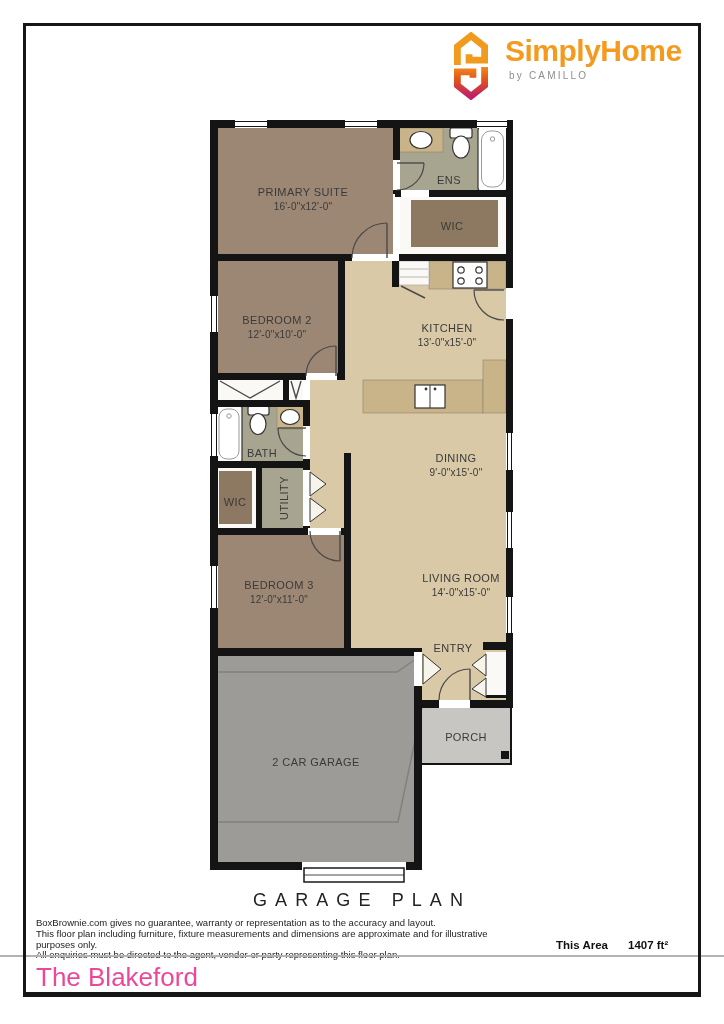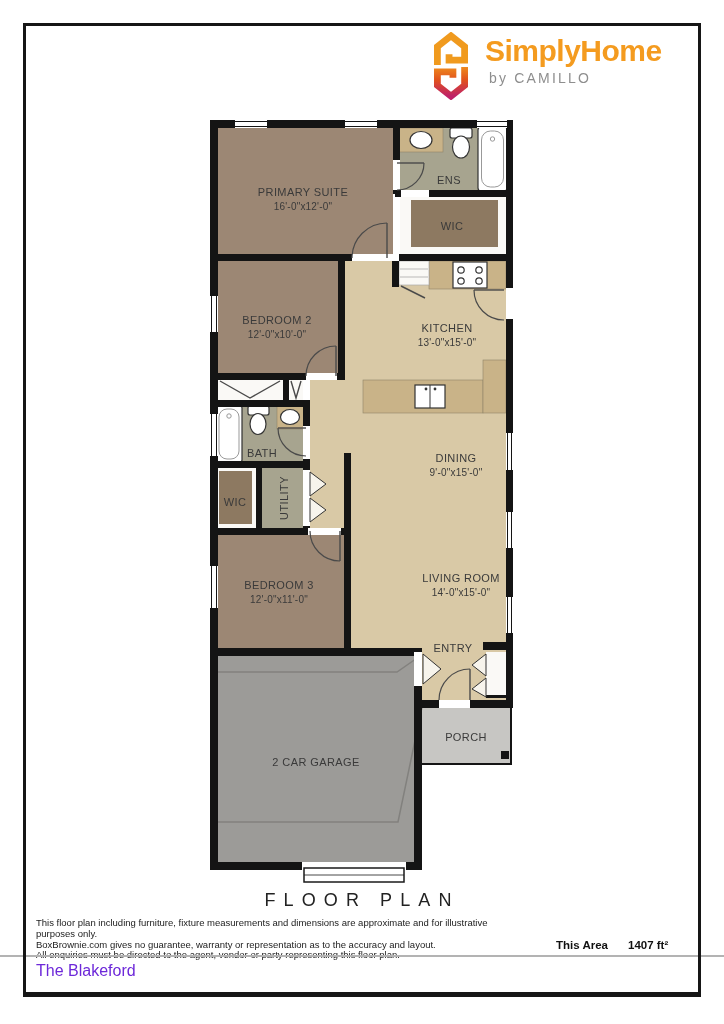--- a/index.html
+++ b/index.html
@@ -9,25 +9,25 @@
   }
   .abs{position:absolute;}
   
   #outer-frame{
     left:23px;top:23px;width:678px;height:974px;box-sizing:border-box;
     border:3px solid #161616;border-bottom-width:5px;background:transparent;
     z-index:6;pointer-events:none;
   }
   #footer-grayline{left:0;top:955px;width:724px;height:2px;background:#b3b3b3;z-index:5;}
   
-  #logo{left:428px;top:30px;width:270px;height:72px;z-index:4;}
+  #logo{left:448px;top:30px;width:270px;height:72px;z-index:4;}
   #logo-icon{position:absolute;left:0;top:2px;}
   #logo-text{position:absolute;left:57px;top:6px;}
   #brand-name{font-size:30px;font-weight:bold;color:#F49B1F;letter-spacing:-0.5px;line-height:1;}
-  #brand-byline{font-size:14px;color:#8e8e8e;letter-spacing:2.2px;margin-top:4px;margin-left:4px;font-weight:500;}
+  #brand-byline{font-size:10px;color:#8e8e8e;letter-spacing:2.2px;margin-top:4px;margin-left:4px;font-weight:500;}
   
   #plan-svg{left:0;top:0;z-index:2;}
   .floor-bed{fill:#9c8774;}
   .floor-open{fill:#d9c9a6;}
   .floor-wet{fill:#a7a48f;}
   .floor-white{fill:#faf9f6;}
   .rug{fill:#8d7961;}
   .counter{fill:#c9b388;stroke:#8f8468;stroke-width:0.6;}
   .floor-garage{fill:#9c9b98;}
   .floor-porch{fill:#c7c6c3;stroke:#141414;stroke-width:2;}
@@ -42,21 +42,21 @@
   .bifold{fill:#f7f4ec;stroke:#333333;stroke-width:1;}
   .apron{fill:none;stroke:#82817e;stroke-width:1.5;}
   .room-name{font-family:"Liberation Sans",sans-serif;font-size:11px;fill:#3a3a3a;letter-spacing:0.4px;text-anchor:middle;}
   .room-dims{font-family:"Liberation Sans",sans-serif;font-size:10px;fill:#3a3a3a;letter-spacing:0.2px;text-anchor:middle;}
   
   #floorplan-heading{left:0;top:890px;width:724px;text-align:center;font-size:18px;
     letter-spacing:0.45em;color:#222;font-weight:500;z-index:4;}
   #disclaimer{left:36px;top:918px;width:480px;font-size:9.5px;line-height:10.8px;color:#222;z-index:4;}
   #total-area-label{left:556px;top:939px;width:80px;font-size:11.5px;font-weight:bold;color:#111;z-index:4;}
   #total-area-value{left:628px;top:939px;width:68px;font-size:11.5px;font-weight:bold;color:#111;z-index:4;}
-  #plan-title{left:36px;top:962px;width:600px;font-size:16px;color:#6d28d9;z-index:7;}
+  #plan-title{left:36px;top:962px;width:600px;font-size:26px;color:#ec4899;z-index:7;}
 </style>
 </head>
 <body>
 
 <div id="logo" class="abs">
   <svg id="logo-icon" width="46" height="68" viewBox="0 0 46 70">
     <defs>
       <linearGradient id="logoGradB" x1="0" y1="0" x2="0" y2="1">
         <stop offset="0%" stop-color="#EE8A1D"></stop>
         <stop offset="45%" stop-color="#E1511D"></stop>
@@ -285,25 +285,25 @@
     <text class="room-name" x="279" y="589">BEDROOM 3</text>
     <text class="room-dims" x="279" y="603">12'-0"x11'-0"</text>
     <text class="room-name" x="461" y="582">LIVING ROOM</text>
     <text class="room-dims" x="461" y="596">14'-0"x15'-0"</text>
     <text class="room-name" x="453" y="652">ENTRY</text>
     <text class="room-name" x="316" y="766">2 CAR GARAGE</text>
     <text class="room-name" x="466" y="741">PORCH</text>
   </g>
 </svg>
 
-<div id="floorplan-heading" class="abs">FLOOR PLAN</div>
+<div id="floorplan-heading" class="abs">GARAGE PLAN</div>
 
 <div id="disclaimer" class="abs">
+  <div>BoxBrownie.com gives no guarantee, warranty or representation as to the accuracy and layout.</div>
   <div>This floor plan including furniture, fixture measurements and dimensions are approximate and for illustrative purposes only.</div>
-  <div>BoxBrownie.com gives no guarantee, warranty or representation as to the accuracy and layout.</div>
   <div>All enquiries must be directed to the agent, vendor or party representing this floor plan.</div>
 </div>
 
 <div id="total-area-label" class="abs">This Area</div>
 <div id="total-area-value" class="abs">1407 ft²</div>
 
 <div id="footer-grayline" class="abs"></div>
 
 <div id="plan-title" class="abs">The Blakeford</div>
 

